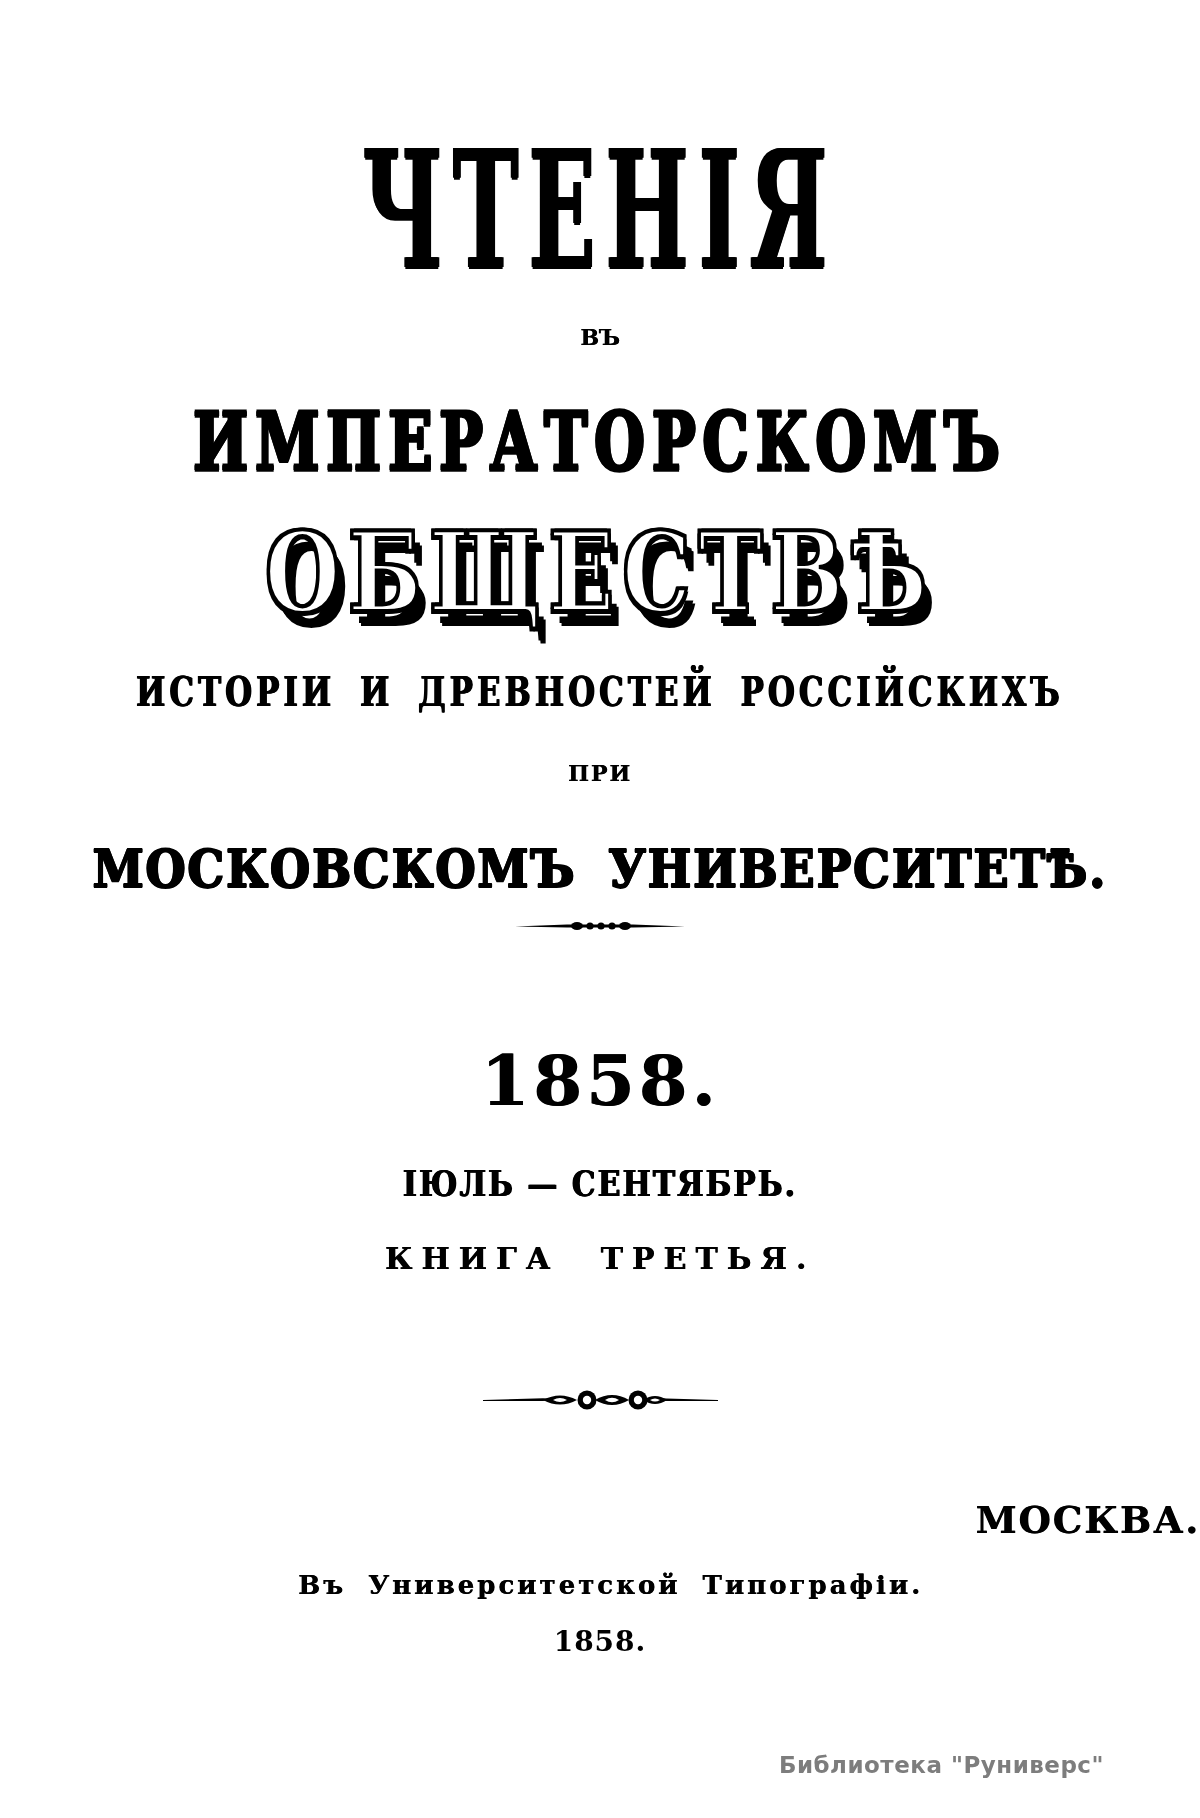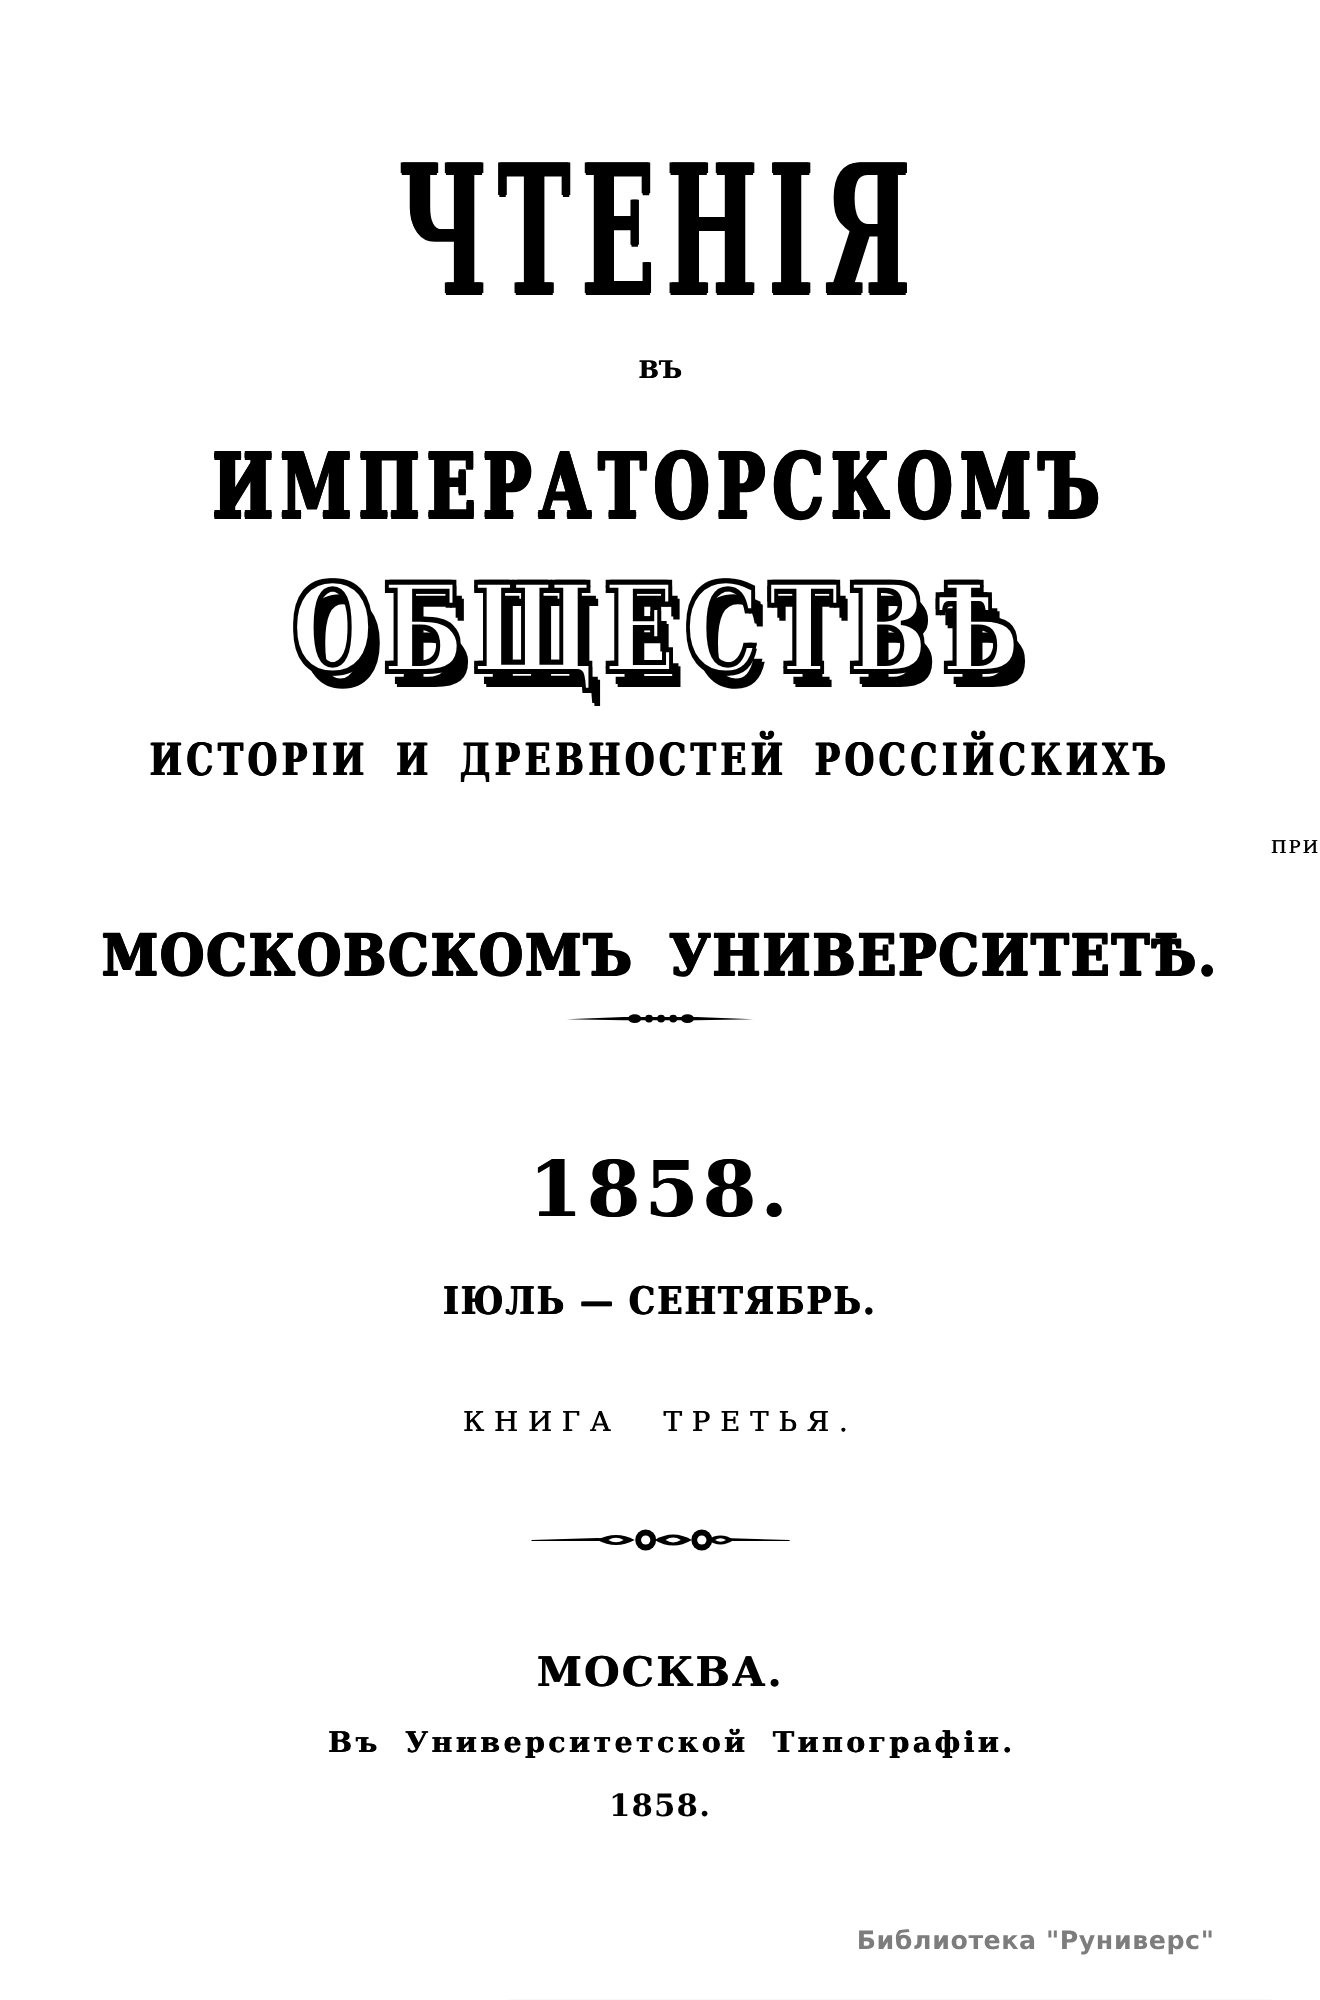--- a/index.html
+++ b/index.html
@@ -58,24 +58,23 @@
   .history{
     top:672px;
     font-size:31px;font-weight:bold;
     letter-spacing:4px;word-spacing:10px;
     transform:scaleY(1.3);transform-origin:top center;
     text-shadow:0.6px 0 0 #000,-0.6px 0 0 #000;
   }
   
   .pri{
     top:762px;
-    font-size:16px;font-weight:normal;
+    font-size:22px;font-weight:bold;
     letter-spacing:2px;
     text-shadow:0.6px 0 0 #000;
-    text-align:right;
   }
   
   .university{
     top:843px;
     font-size:46px;font-weight:bold;
     letter-spacing:2px;word-spacing:14px;
     transform:scaleY(1.12);transform-origin:top center;
     -webkit-text-stroke:1.6px #000;
     text-shadow:1px 0 0 #000,-1px 0 0 #000;
   }
@@ -97,32 +96,33 @@
   
   .months{
     top:1167px;
     font-size:30px;font-weight:bold;
     letter-spacing:2px;
     transform:scaleY(1.15);transform-origin:top center;
     text-shadow:0.6px 0 0 #000,-0.6px 0 0 #000;
   }
   
   .book-number{
-    top:1280px;
-    font-size:25px;font-weight:normal;
+    top:1244px;
+    font-size:30px;font-weight:bold;
     letter-spacing:9px;word-spacing:22px;
     text-shadow:0.6px 0 0 #000;
   }
   .ornament{top:1386px;}
   
   .city{
     top:1502px;
     font-size:37px;font-weight:bold;
     letter-spacing:2px;
     text-shadow:0.6px 0 0 #000;
+    text-align:right;
   }
   
   .printer{
     top:1572px;
     font-size:26px;font-weight:bold;
     letter-spacing:3px;word-spacing:10px;
     text-shadow:0.5px 0 0 #000;
     margin-left:21px;
   }
   

